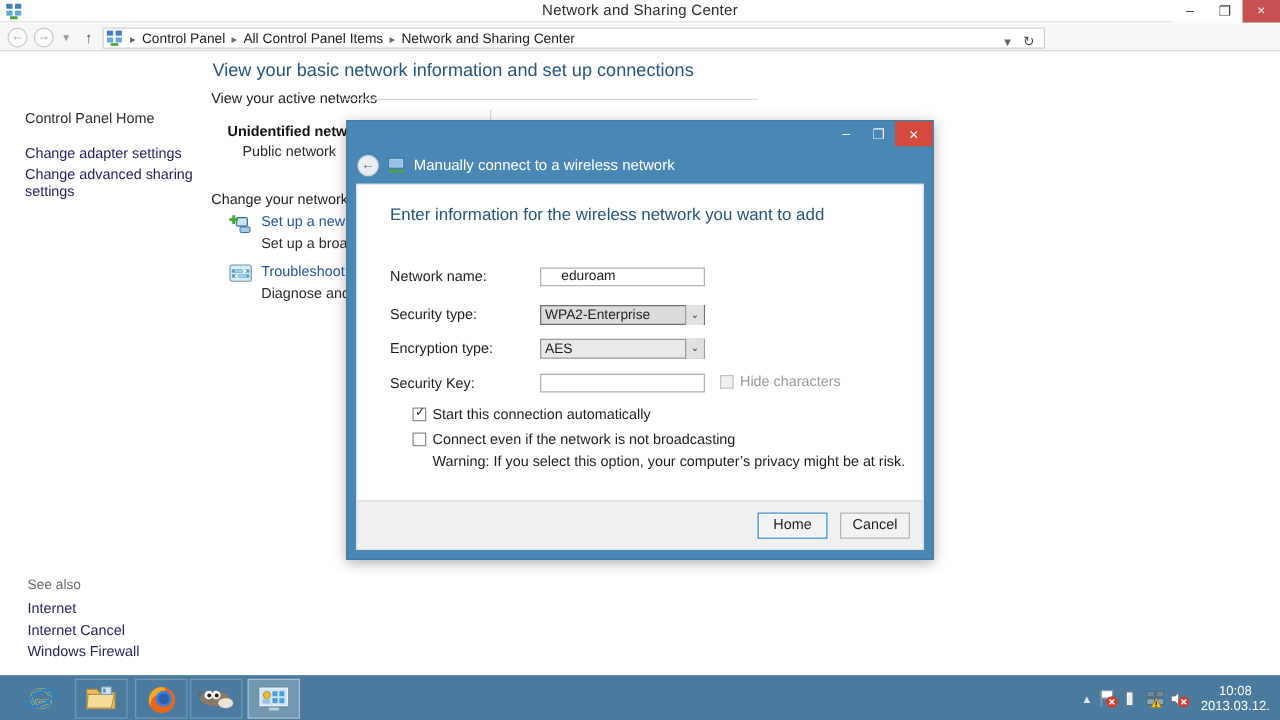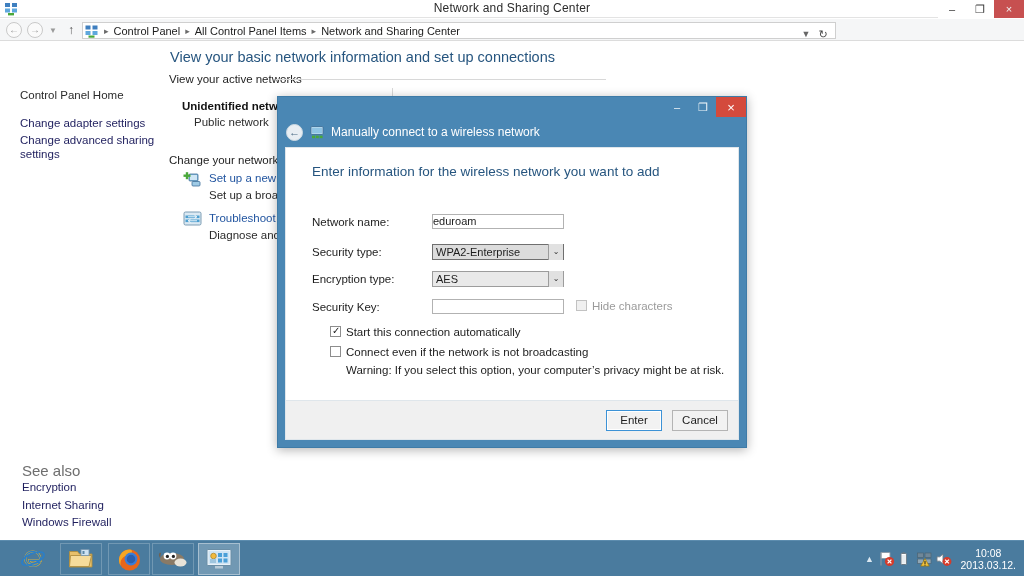--- a/index.html
+++ b/index.html
@@ -96,21 +96,21 @@
     position: absolute; left: 0; top: 42px; width: 166px; height: 498px;
     background: #ffffff;
     margin-top: 32px;
   }
   .nav-link {
     position: absolute; font-size: 11.5px; color: #1f1f5e; line-height: 14px;
     left: 20px; width: 140px;
   }
   .nav-link.plain { color: #2b2b2b; }
   .nav-seealso {
-    position: absolute; left: 22px; font-size: 15px; color: #6e6e6e; text-align: center;
+    position: absolute; left: 22px; font-size: 11px; color: #6e6e6e; text-align: center;
   }
 
   
   .content {
     position: absolute; left: 166px; top: 42px; right: 0; bottom: 36px;
     background: #ffffff;
   }
   .page-h1 {
     position: absolute; left: 4px; top: 7px;
     font-size: 14.5px; color: #26557f; font-weight: normal;
@@ -175,21 +175,21 @@
   .dlg-h2 {
     position: absolute; left: 26px; top: 16px;
     font-size: 13.5px; color: #26557f;
   }
   .f-label {
     position: absolute; left: 26px; font-size: 11.5px; color: #1d1d1d;
   }
   .f-input {
     position: absolute; left: 146px; width: 132px; height: 15px;
     background: #ffffff; border: 1px solid #b2b2b2;
-    font-size: 11px; color: #1d1d1d; padding: 0 0; line-height: 13px;
+    font-size: 11px; color: #1d1d1d; padding: 0 16px; line-height: 13px;
   }
   .f-select {
     position: absolute; left: 146px; width: 132px; height: 16px;
     background: #e9e9e9; border: 1px solid #9c9c9c;
     font-size: 11px; color: #1d1d1d; padding: 0 3px; line-height: 14px;
     display: flex; align-items: center;
   }
   .f-select.focused { background: #dcdcdc; border-color: #6f6f6f; }
   .f-select .val { flex: 1; white-space: nowrap; overflow: hidden; }
   .f-select .arr {
@@ -297,22 +297,22 @@
     </div>
 
   </div>
 
   <div class="navpane">
     <div class="nav-link plain" style="top:14px">Control Panel Home</div>
     <div class="nav-link" style="top:42px">Change adapter settings</div>
     <div class="nav-link" style="top:59px">Change advanced sharing settings</div>
 
     <div class="nav-seealso" style="top:388px">See also</div>
-    <div class="nav-link" style="top:406px;left:22px">Encryption</div>
-    <div class="nav-link" style="top:424px;left:22px">Internet Sharing</div>
+    <div class="nav-link" style="top:406px;left:22px">Internet</div>
+    <div class="nav-link" style="top:424px;left:22px">Internet Cancel</div>
     <div class="nav-link" style="top:441px;left:22px">Windows Firewall</div>
   </div>
 
   <div class="content">
     <div class="page-h1">View your basic network information and set up connections</div>
 
     <div class="sec-label" style="top:31px">View your active networks</div>
     <div class="sec-rule" style="left:110px; top:37px; width:330px;"></div>
 
     <div class="net-name" style="top:58px">Unidentified network</div>
@@ -404,21 +404,21 @@
 
       <div class="cb-row" style="left:44px; top:198px;">
         <span class="cbox"></span>
         <span class="cb-text">Connect even if the network is not broadcasting</span>
       </div>
 
       <div class="warn-text" style="left:60px; top:216px;">Warning: If you select this option, your computer’s privacy might be at risk.</div>
     </div>
 
     <div class="dlg-foot">
-      <div class="dlg-btn default" style="right:76px;">Enter</div>
+      <div class="dlg-btn default" style="right:76px;">Home</div>
       <div class="dlg-btn" style="right:10px;">Cancel</div>
     </div>
   </div>
 
   <div class="taskbar">
 
     <div class="tb-item" style="left:12px">
       <svg width="26" height="26" viewBox="0 0 26 26">
         <path d="M13 5.5c-4.4 0-7.8 3.2-7.8 7.2 0 4.1 3.5 7.3 7.9 7.3 3 0 5.6-1.5 6.9-3.8h-4.2a3.5 3.5 0 0 1-2.8 1.3c-2 0-3.6-1.4-3.8-3.3h11.2c.5-4.7-3-8.7-7.4-8.7z" fill="none" stroke="#f0b323" stroke-width="2.2"></path>
         <path d="M13 5.5c-4.4 0-7.8 3.2-7.8 7.2 0 4.1 3.5 7.3 7.9 7.3 3 0 5.6-1.5 6.9-3.8h-4.2a3.5 3.5 0 0 1-2.8 1.3c-2 0-3.6-1.4-3.8-3.3h11.2c.5-4.7-3-8.7-7.4-8.7z" fill="none" stroke="#2a7fc9" stroke-width="1.4"></path>

